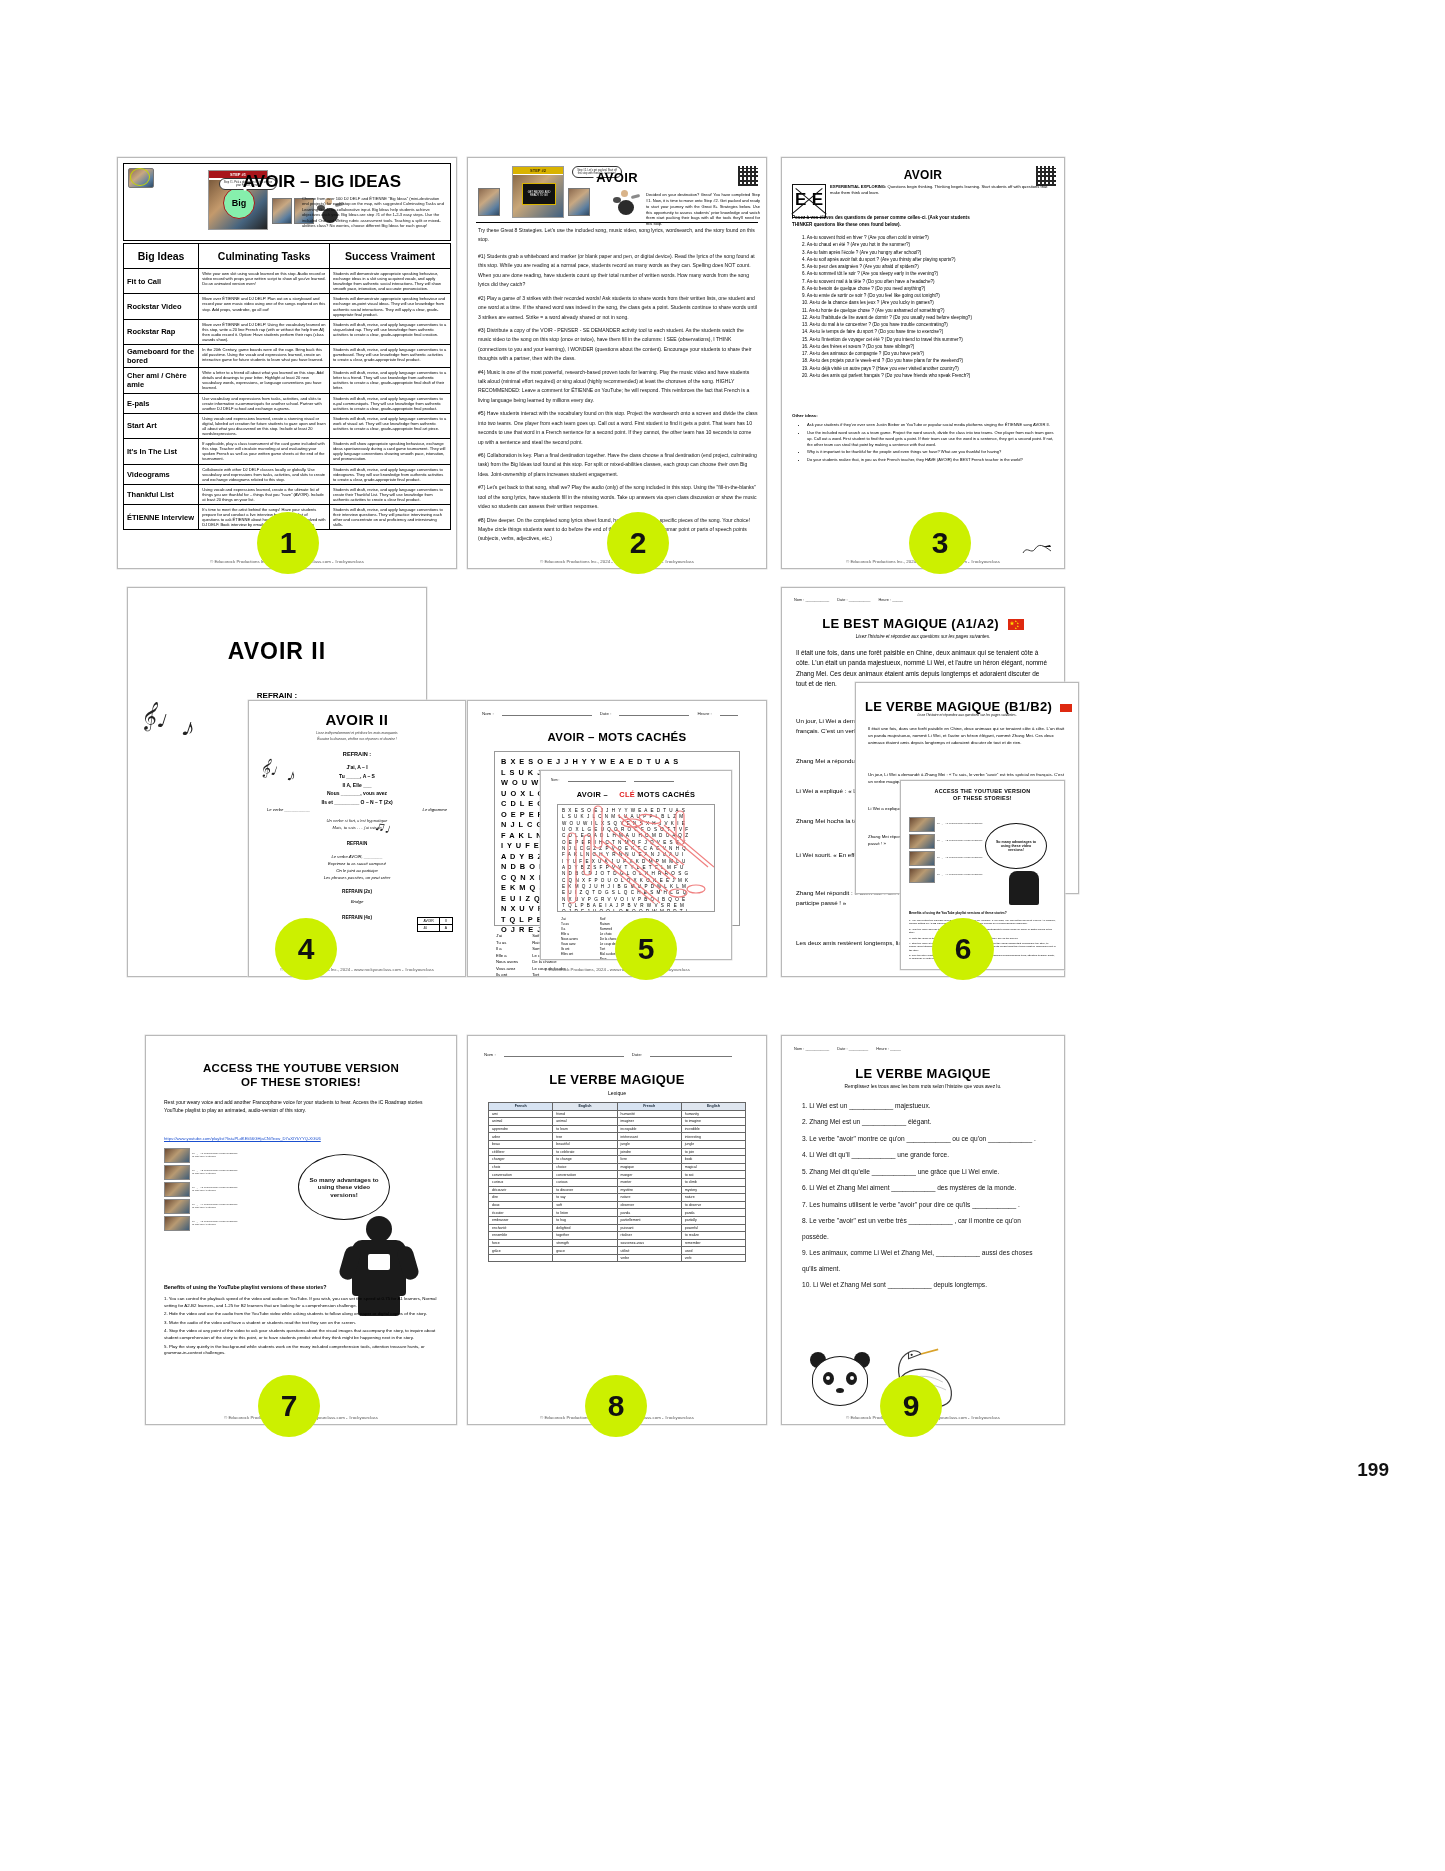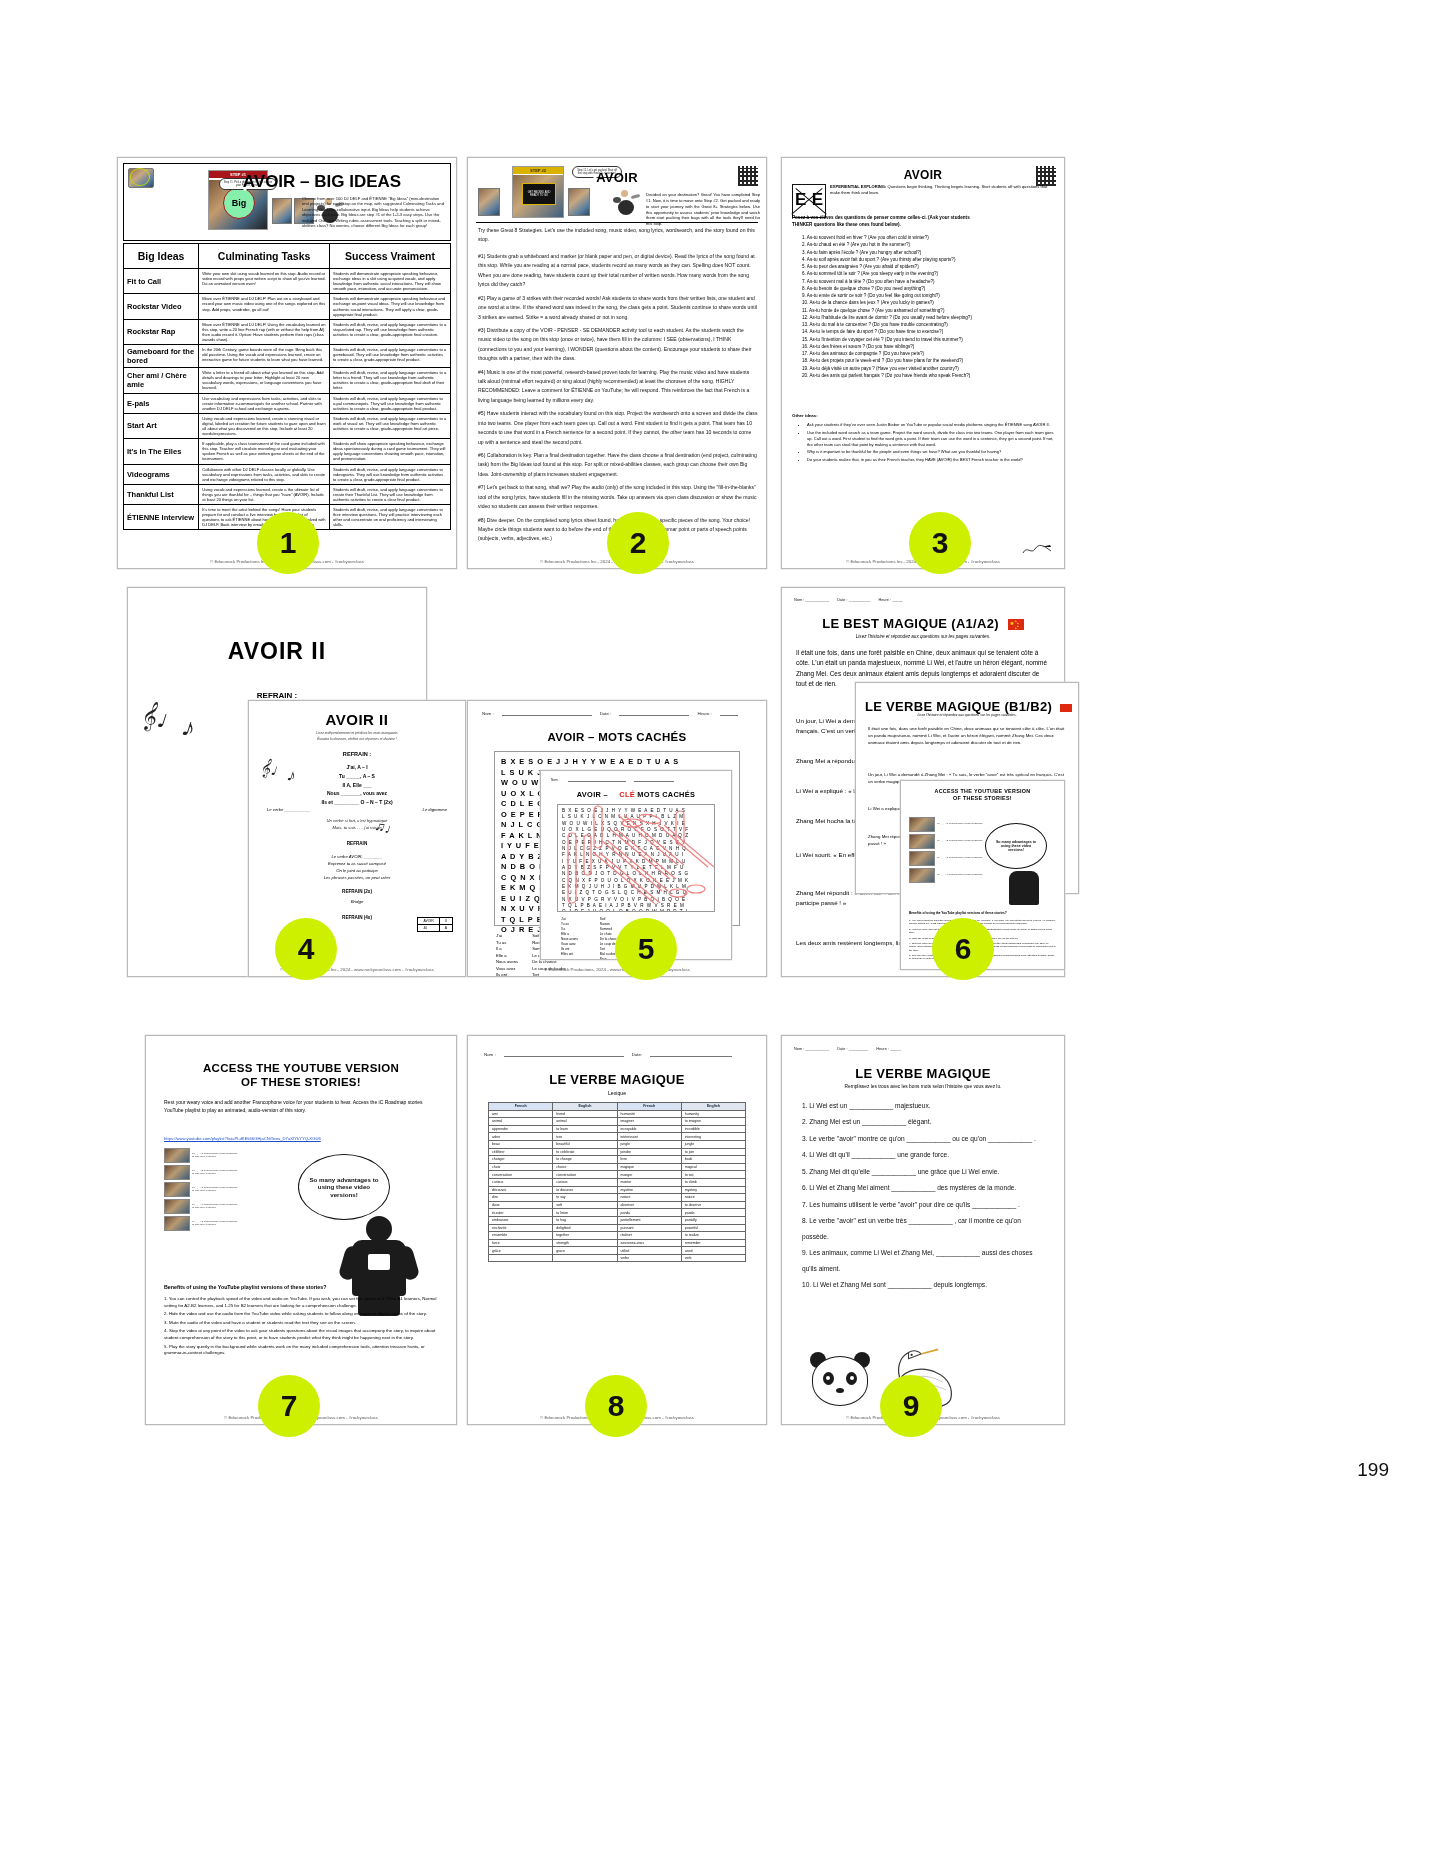--- a/index.html
+++ b/index.html
@@ -6,21 +6,21 @@
   html, body { margin:0; padding:0; }
   body {
     width:1445px; height:1871px;
     background:#ffffff;
     font-family:"Liberation Sans", sans-serif;
     position:relative;
     overflow:hidden;
   }
   .page-num {
     position:absolute; right:56px; bottom:390px;
-    font-size:19px; font-weight:normal; color:#111;
+    font-size:19px; font-weight:bold; color:#111;
     font-family:"Liberation Sans", sans-serif;
   }
   
   .sheet {
     position:absolute;
     background:#fff;
     border:1px solid #b9b9b9;
     box-shadow:0 0 0 0.5px #ddd;
     overflow:hidden;
   }
@@ -171,21 +171,21 @@
           <td class="k">E-pals</td>
           <td class="v">Use vocabulary and expressions from tasks, activities, and skits to create informative e-communiqués for another school. Partner with another DJ DELF school and exchange e-grams.</td>
           <td class="v">Students will draft, revise, and apply language conventions to e-pal communiqués. They will use knowledge from authentic activities to create a clear, grade-appropriate final product.</td>
         </tr>
         <tr>
           <td class="k">Start Art</td>
           <td class="v">Using vocab and expressions learned, create a stunning visual or digital, labeled art creation for future students to gaze upon and learn all about what you discovered on this stop. Include at least 20 words/expressions.</td>
           <td class="v">Students will draft, revise, and apply language conventions to a work of visual art. They will use knowledge from authentic activities to create a clear, grade-appropriate final art piece.</td>
         </tr>
         <tr>
-          <td class="k">It's In The Elles</td>
+          <td class="k">It's In The List</td>
           <td class="v">If applicable, play a class tournament of the card game included with this stop. Teacher will circulate marveling at and evaluating your spoken French as well as your written game sheets at the end of the tournament.</td>
           <td class="v">Students will show appropriate speaking behaviour, exchange ideas spontaneously during a card game tournament. They will apply language conventions showing smooth pace, intonation, and pronunciation.</td>
         </tr>
         <tr>
           <td class="k">Videograms</td>
           <td class="v">Collaborate with other DJ DELF classes locally or globally. Use vocabulary and expressions from tasks, activities, and skits to create and exchange videograms related to this stop.</td>
           <td class="v">Students will draft, revise, and apply language conventions to videograms. They will use knowledge from authentic activities to create a clear, grade-appropriate final product.</td>
         </tr>
         <tr>
           <td class="k">Thankful List</td>

